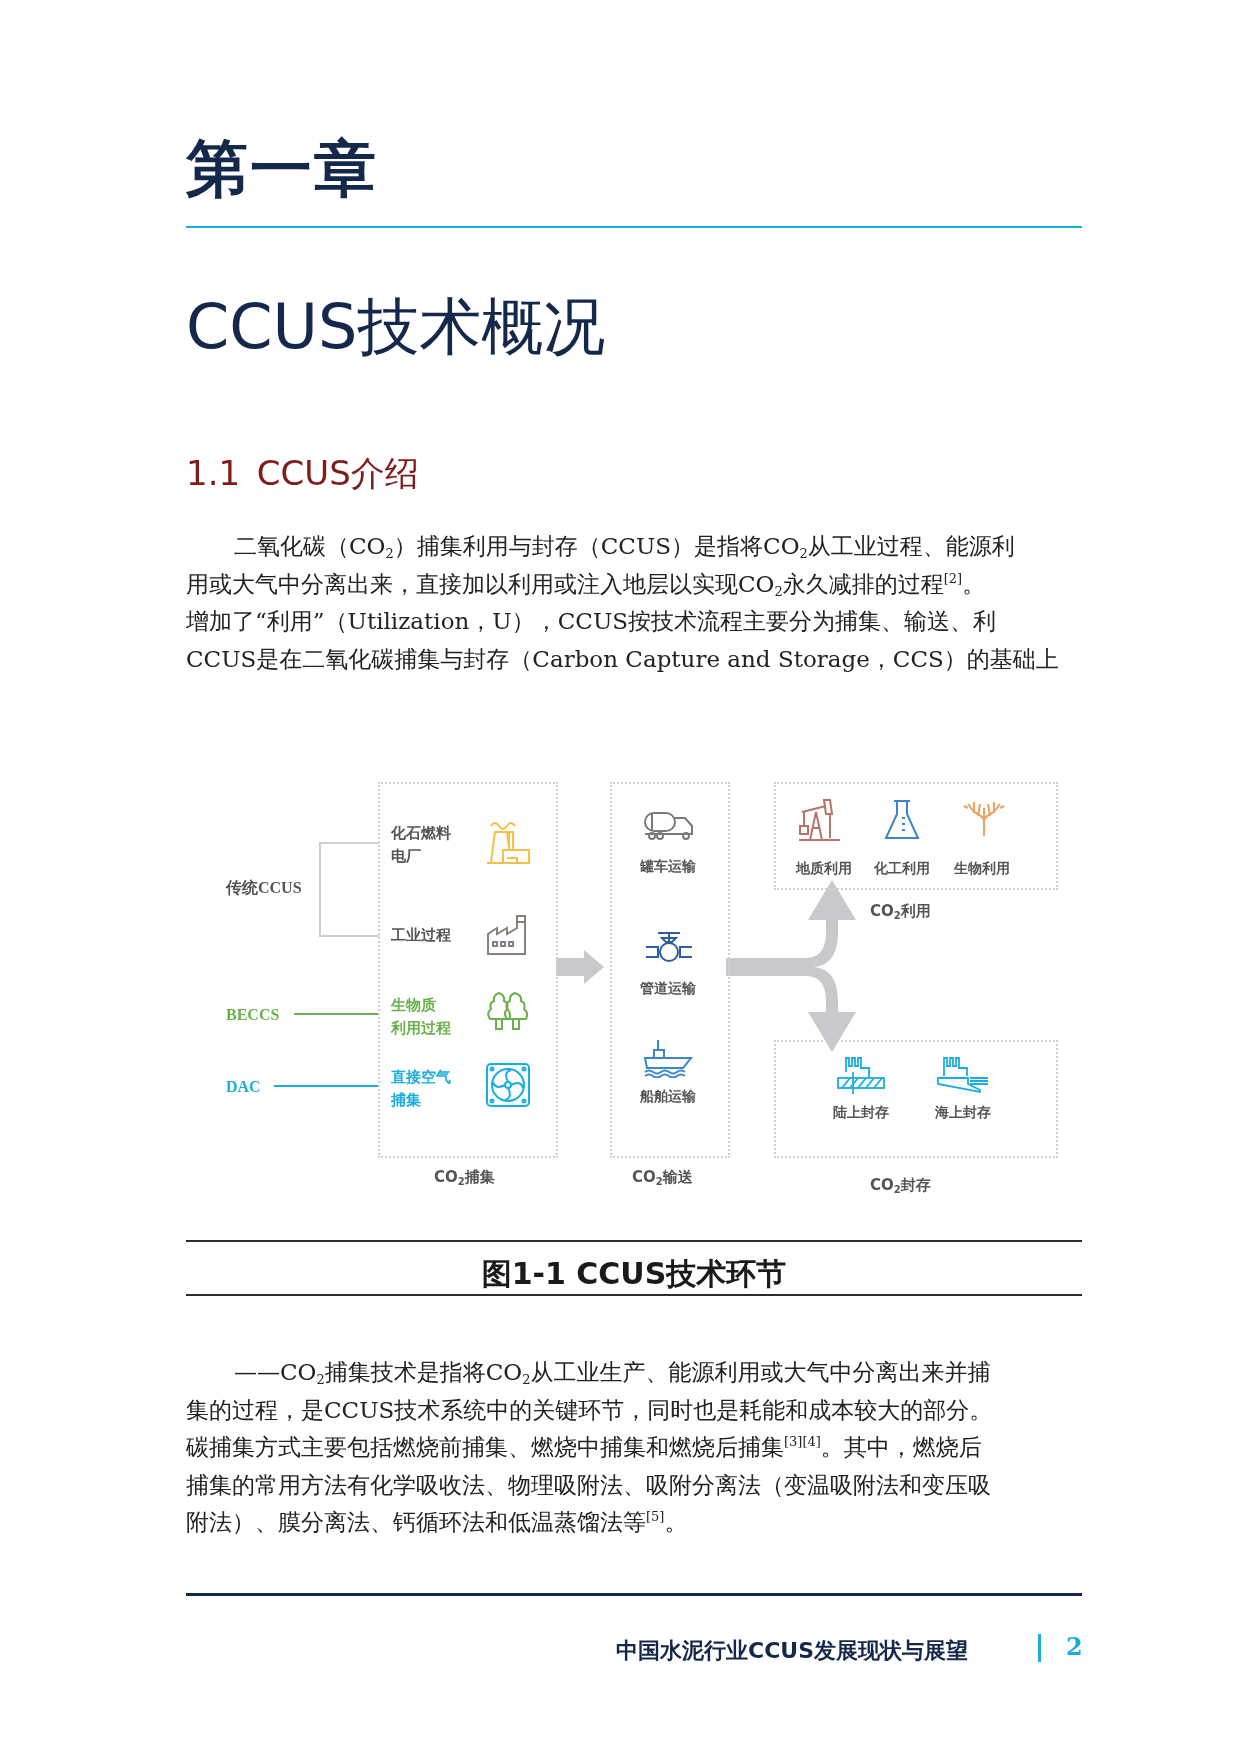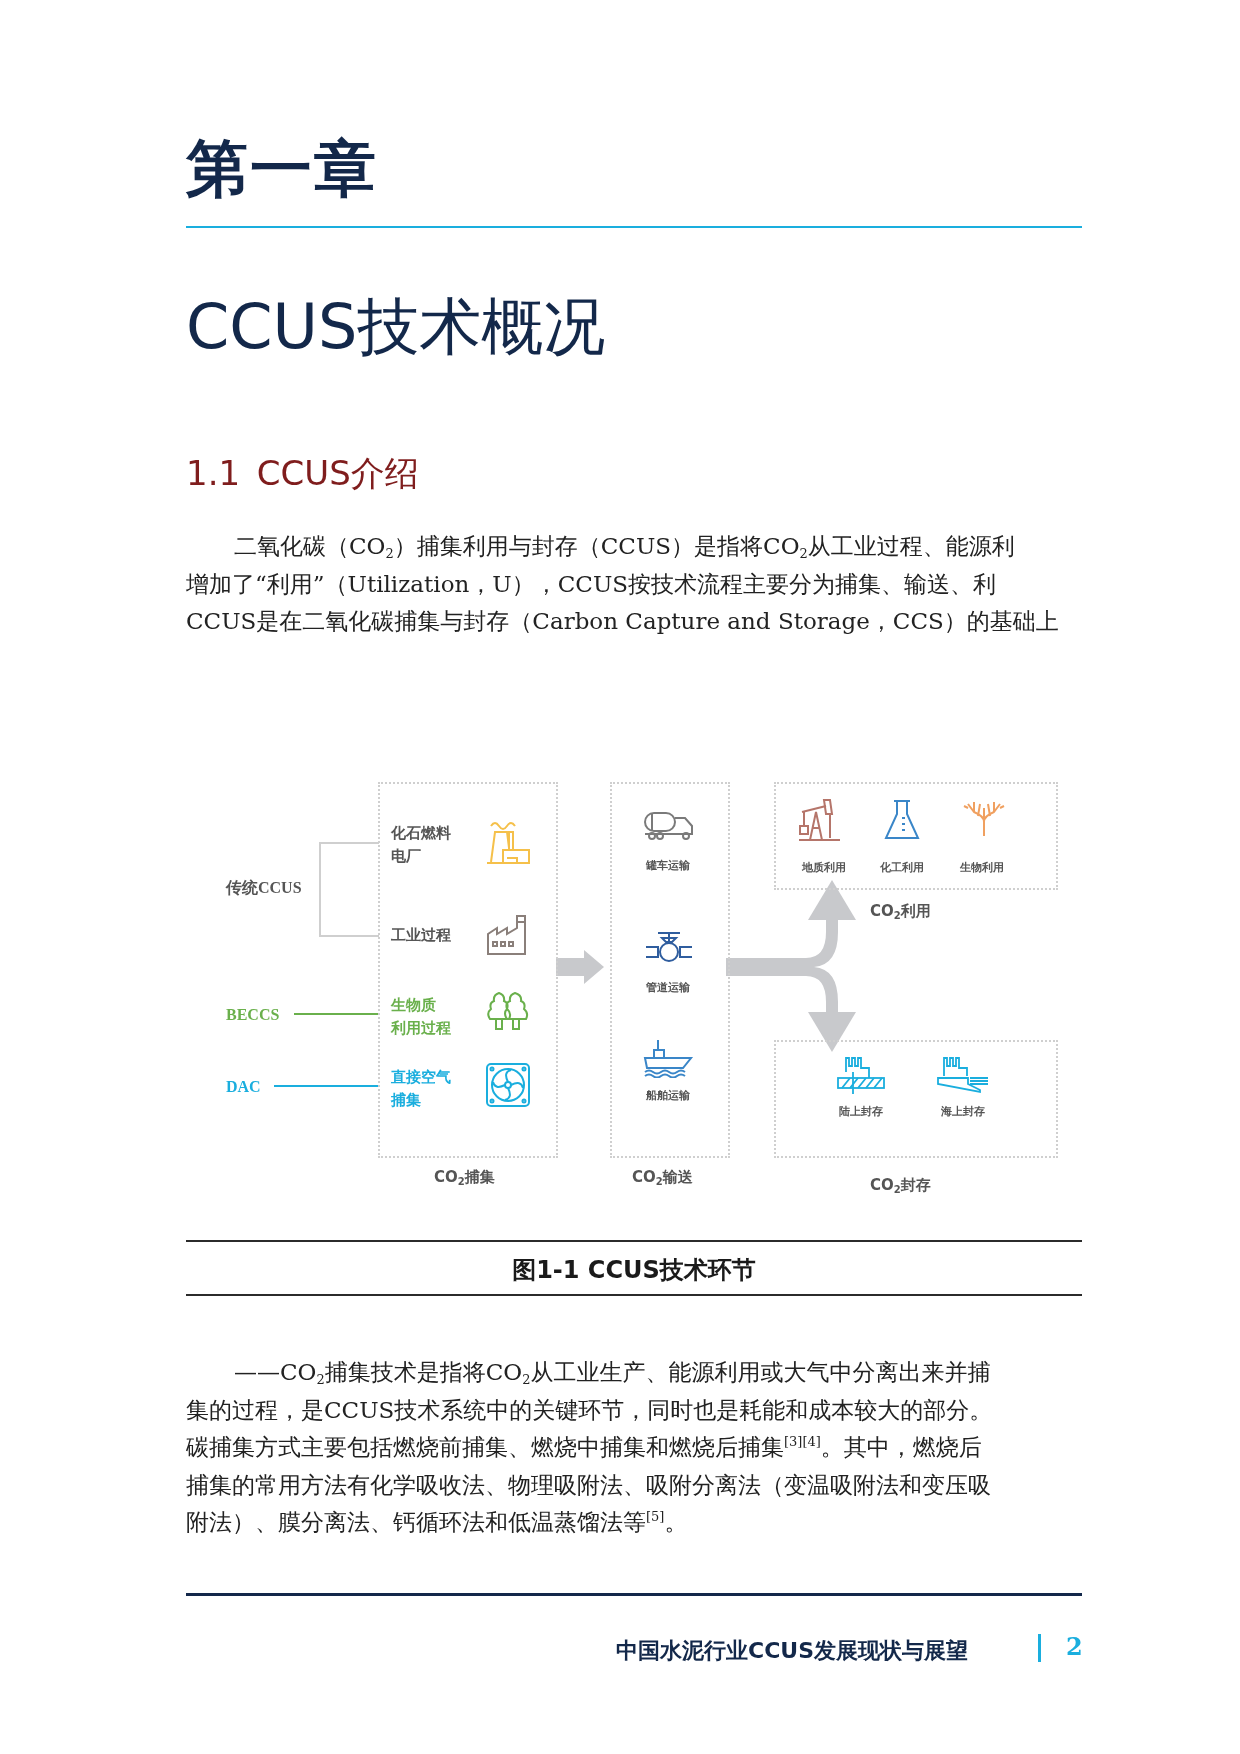--- a/index.html
+++ b/index.html
@@ -17,44 +17,45 @@
   sub { font-size:13px; vertical-align:-4px; line-height:0; }
   sup { font-size:13px; vertical-align:9px; line-height:0; }
 
   
   .diagram { left:186px; top:770px; width:896px; height:430px; }
   .dbox { position:absolute; border:2px dotted #cfcfcf; }
   .dlabel { position:absolute; font-size:15px; font-weight:bold; color:#555; font-family:"DejaVu Sans", sans-serif; }
   .dlabel sub { font-size:10px; vertical-align:-3px; }
   .sideLabel { position:absolute; font-size:16px; font-weight:bold; font-family:"Liberation Serif", serif; }
   .icon { position:absolute; }
-  .icap { position:absolute; font-size:11px; font-weight:bold; color:#555; text-align:center; }
+  .icap { position:absolute; font-size:14px; font-weight:bold; color:#555; text-align:center; }
 
   .fig-rule { left:186px; width:896px; height:2px; background:#2b2b2b; }
-  .fig-caption { left:186px; top:1254px; width:896px; text-align:center; font-size:24px; font-weight:bold; color:#1a1a1a; }
+  .fig-caption { left:186px; top:1254px; width:896px; text-align:center; font-size:30px; font-weight:bold; color:#1a1a1a; }
 
   .footer-rule { left:186px; top:1593px; width:896px; height:3px; background:#13284a; }
   .footer-title { left:616px; top:1636px; font-size:22px; font-weight:bold; color:#13284a; }
   .footer-bar { left:1038px; top:1634px; width:3px; height:28px; background:#1aaede; }
   .footer-page { left:1066px; top:1632px; font-size:24px; font-weight:bold; color:#1aaede; font-family:"DejaVu Serif", serif; }
 </style>
 </head>
 <body>
 
 <div class="abs chapter">第一章</div>
 <div class="abs chapter-rule"></div>
 <div class="abs title">CCUS技术概况</div>
 
 <div class="abs section">
   <span class="num">1.1</span>
   <span>CCUS介绍</span>
 </div>
 
 <div class="abs para" style="top:528px;">
   <span class="line indent"><span>二氧化碳（CO</span><sub>2</sub><span>）捕集利用与封存（CCUS）是指将CO</span><sub>2</sub><span>从工业过程、能源利</span></span>
+  <span class="line"><span>用或大气中分离出来，直接加以利用或注入地层以实现CO</span><sub>2</sub><span>永久减排的过程</span><sup>[2]</sup><span>。</span></span>
   <span class="line"><span>增加了“利用”（Utilization，U），CCUS按技术流程主要分为捕集、输送、利</span></span>
   <span class="line"><span>CCUS是在二氧化碳捕集与封存（Carbon Capture and Storage，CCS）的基础上</span></span>
 </div>
 
 <div class="abs diagram">
 
   <div class="sideLabel" style="left:40px; top:108px; color:#555;">传统CCUS</div>
   <div class="sideLabel" style="left:40px; top:236px; color:#6ab04c;">BECCS</div>
   <div class="sideLabel" style="left:40px; top:308px; color:#1aaede;">DAC</div>
 

